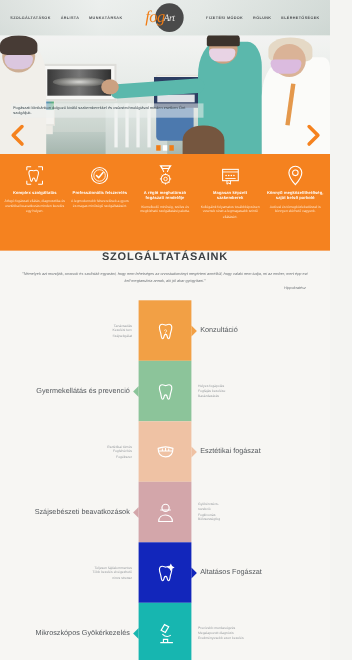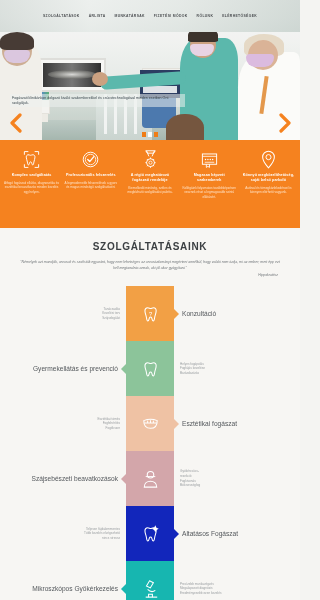--- a/index.html
+++ b/index.html
@@ -136,21 +136,21 @@
     margin-bottom:3px; letter-spacing:.1px;
   }
   .feat-d{ font-size:3.1px; color:#ffe2c6; line-height:1.45; }
 
   
   .services{
     position:absolute; top:228px; left:0; width:300px; bottom:0;
     background:#f7f6f3;
   }
   .sv-title{
-    text-align:center; margin-top:13px;
+    text-align:center; 
     font-size:10px; font-weight:700; color:#3c4043; letter-spacing:.7px;
   }
   .sv-quote{
     margin:7px 18px 0; text-align:center;
     font-size:3.5px; line-height:1.75; color:#6e7377; font-style:italic;
   }
   .sv-author{
     margin:2px 22px 0; text-align:right;
     font-size:3.4px; color:#6e7377; font-style:italic;
   }
@@ -181,20 +181,26 @@
 <body>
 
 <div class="page">
 
   <div class="header">
     <div class="nav">
       <div class="nav-item">SZOLGÁLTATÁSOK</div>
       <div class="nav-item">ÁRLISTA</div>
       <div class="nav-item">MUNKATÁRSAK</div>
 
+      <div class="logo">
+        <span class="logo-fog">fog</span>
+        <span class="logo-circle">
+          <span class="logo-sig">Art</span>
+        </span>
+      </div>
 
       <div class="nav-item">FIZETÉSI MÓDOK</div>
       <div class="nav-item">RÓLUNK</div>
       <div class="nav-item">ELÉRHETŐSÉGEK</div>
     </div>
   </div>
 
   <div class="hero">
     <div class="hero-bg">
       <div class="hb hb-room"></div>

